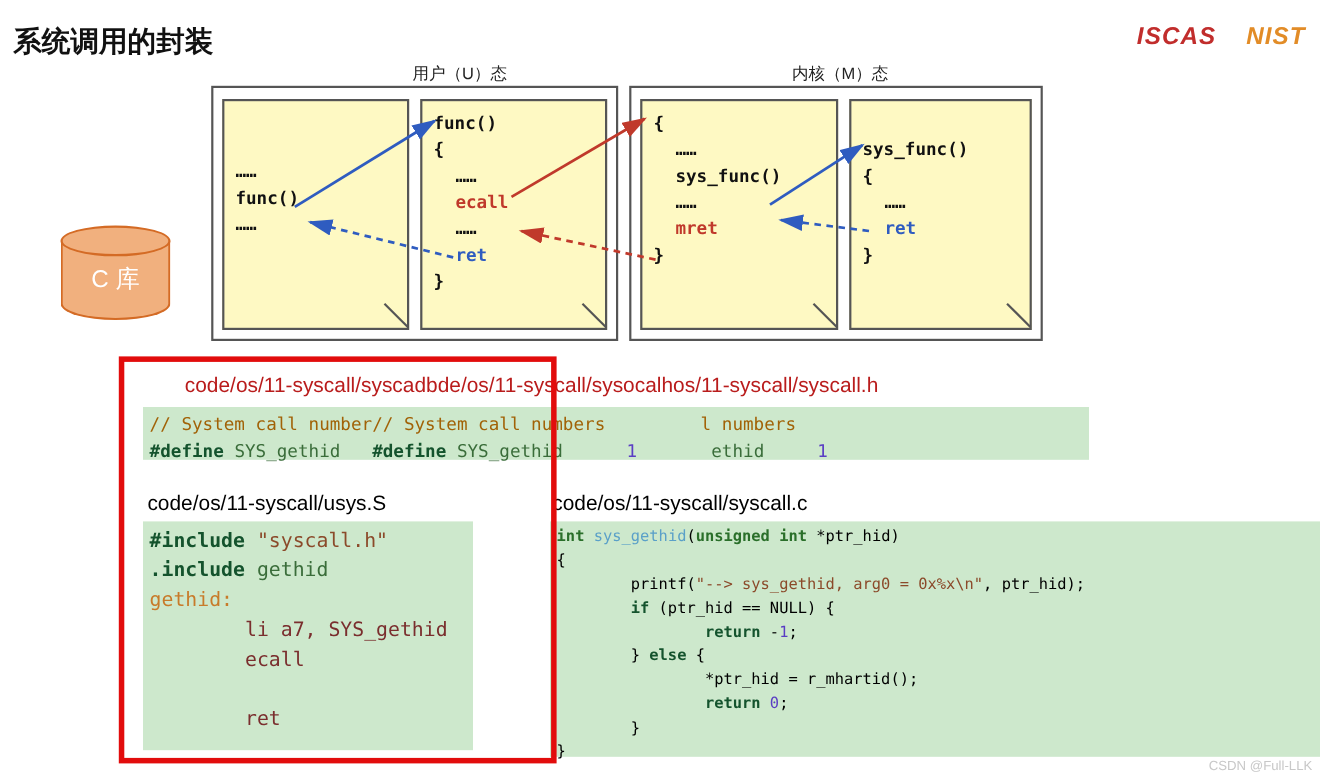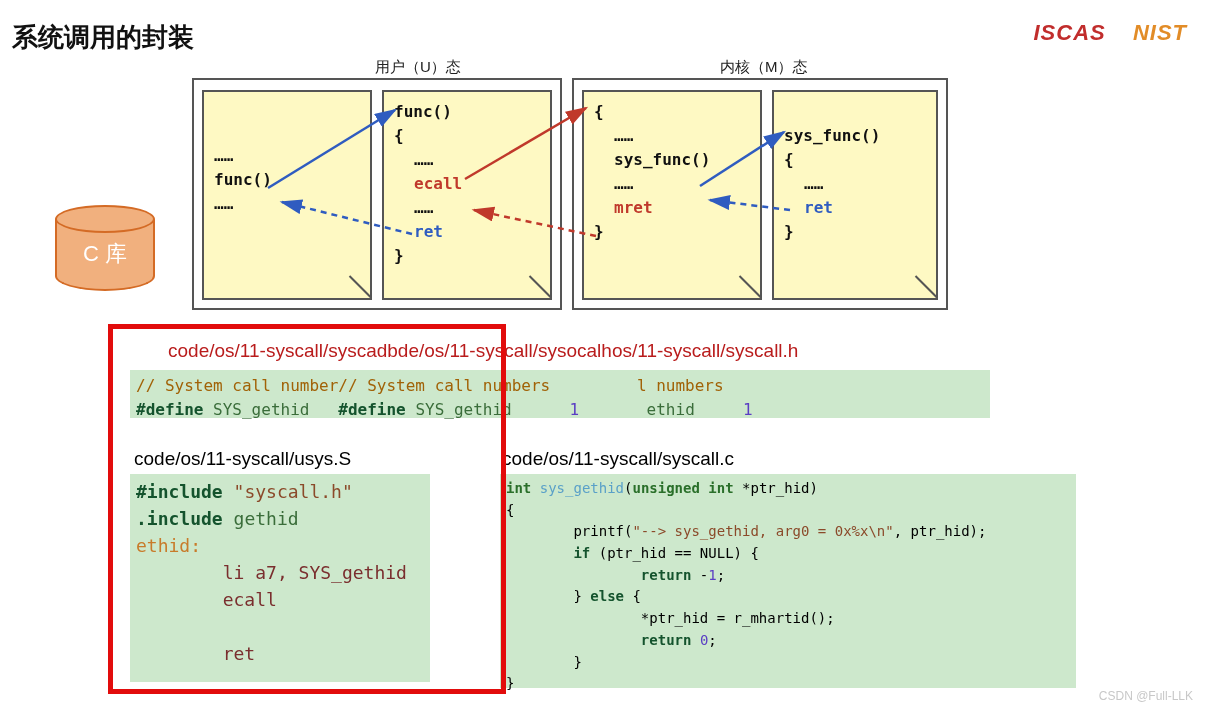--- a/index.html
+++ b/index.html
@@ -144,21 +144,21 @@
   .c-keyword { color: #14532d; font-weight: 700; }
   .c-macro { color: #3a6d3a; }
   .c-num { color: #5a3dc4; }
   .c-string { color: #8b4a2a; }
   .c-type { color: #2a6f2a; font-weight: 700; }
   .c-func { color: #5aa0c8; }
 
   .path-left { position: absolute; top: 448px; left: 134px; font-size: 19px; }
   .path-right { position: absolute; top: 448px; left: 502px; font-size: 19px; }
   .usys-block { top: 474px; left: 130px; width: 300px; height: 208px; font-size:18px;}
-  .syscallc-block { top: 474px; left: 500px; width: 576px; height: 214px; font-size:14px; line-height:1.55;}
+  .syscallc-block { top: 474px; left: 500px; width: 700px; height: 214px; font-size:14px; line-height:1.55;}
 
   .highlight-box {
     position: absolute;
     border: 5px solid #e20c0c;
     left: 108px;
     top: 324px;
     width: 398px;
     height: 370px;
     pointer-events: none;
   }
@@ -261,21 +261,21 @@
 <div class="header-paths">code/os/11-syscall/syscadbde/os/11-syscall/sysocalhos/11-syscall/syscall.h</div>
 
 <div class="code-green hdr-block"><span class="c-comment">// System call number</span><span class="c-comment">// System call numbers</span>         <span class="c-comment">l numbers</span>
 <span class="c-keyword">#define</span> <span class="c-macro">SYS_gethid</span>   <span class="c-keyword">#define</span> <span class="c-macro">SYS_gethid</span>      <span class="c-num">1</span>       <span class="c-macro">ethid</span>     <span class="c-num">1</span></div>
 
 <div class="path-left">code/os/11-syscall/usys.S</div>
 <div class="path-right">code/os/11-syscall/syscall.c</div>
 
 <div class="code-green usys-block"><span class="c-keyword">#include</span> <span class="c-string">"syscall.h"</span>
 <span class="c-keyword">.include</span> <span class="c-macro">gethid</span>
-<span style="color:#c87b2a">ethid:</span>
+<span style="color:#c87b2a">gethid:</span>
 <span style="color:#7a2e2e">        li a7, SYS_gethid</span>
 <span style="color:#7a2e2e">        ecall</span>
 <span></span>
 <span style="color:#7a2e2e">        ret</span></div>
 
 <div class="code-green syscallc-block"><span class="c-type">int</span> <span class="c-func">sys_gethid</span><span>(</span><span class="c-type">unsigned int</span><span> *ptr_hid)</span>
 <span>{</span>
 <span>        printf(</span><span class="c-string">"--&gt; sys_gethid, arg0 = 0x%x\n"</span><span>, ptr_hid);</span>
 <span class="c-keyword">        if</span><span> (ptr_hid == NULL) {</span>
 <span class="c-keyword">                return</span><span> -</span><span class="c-num">1</span><span>;</span>

